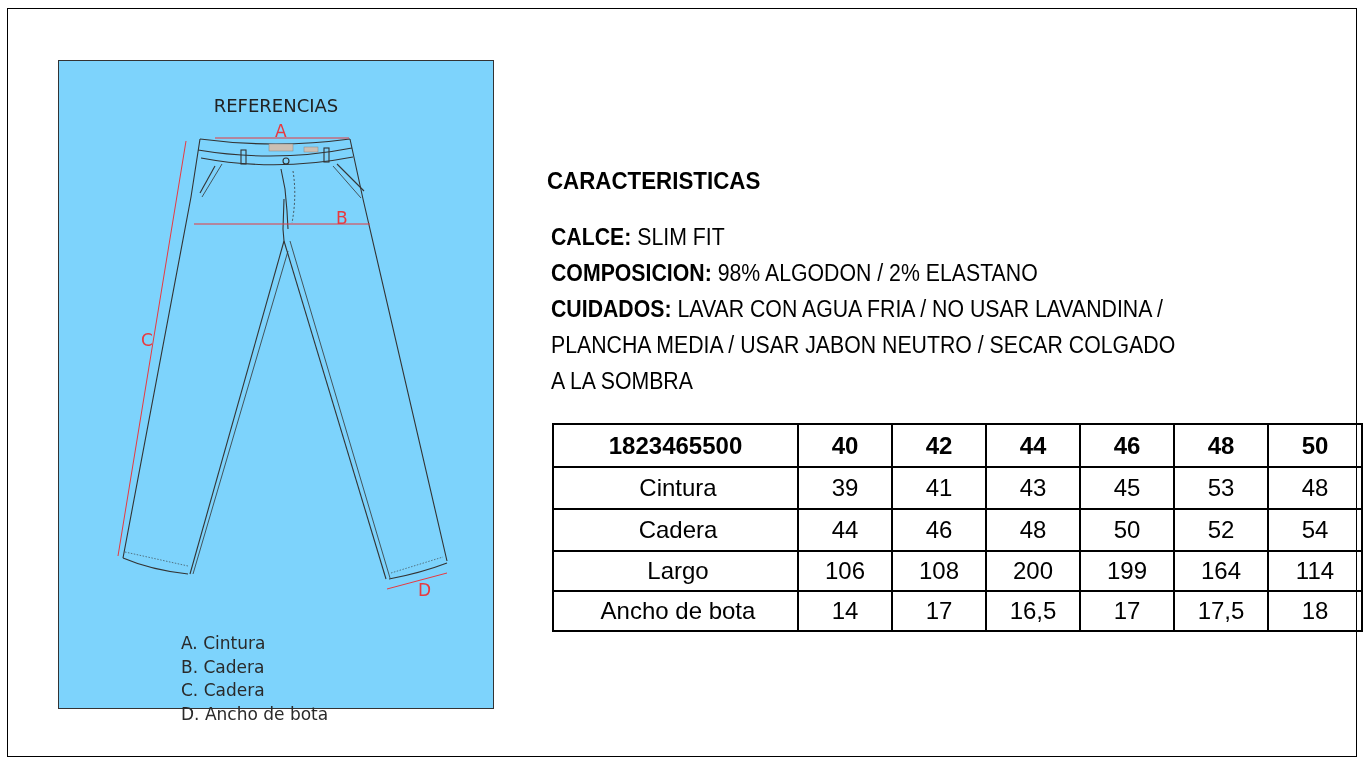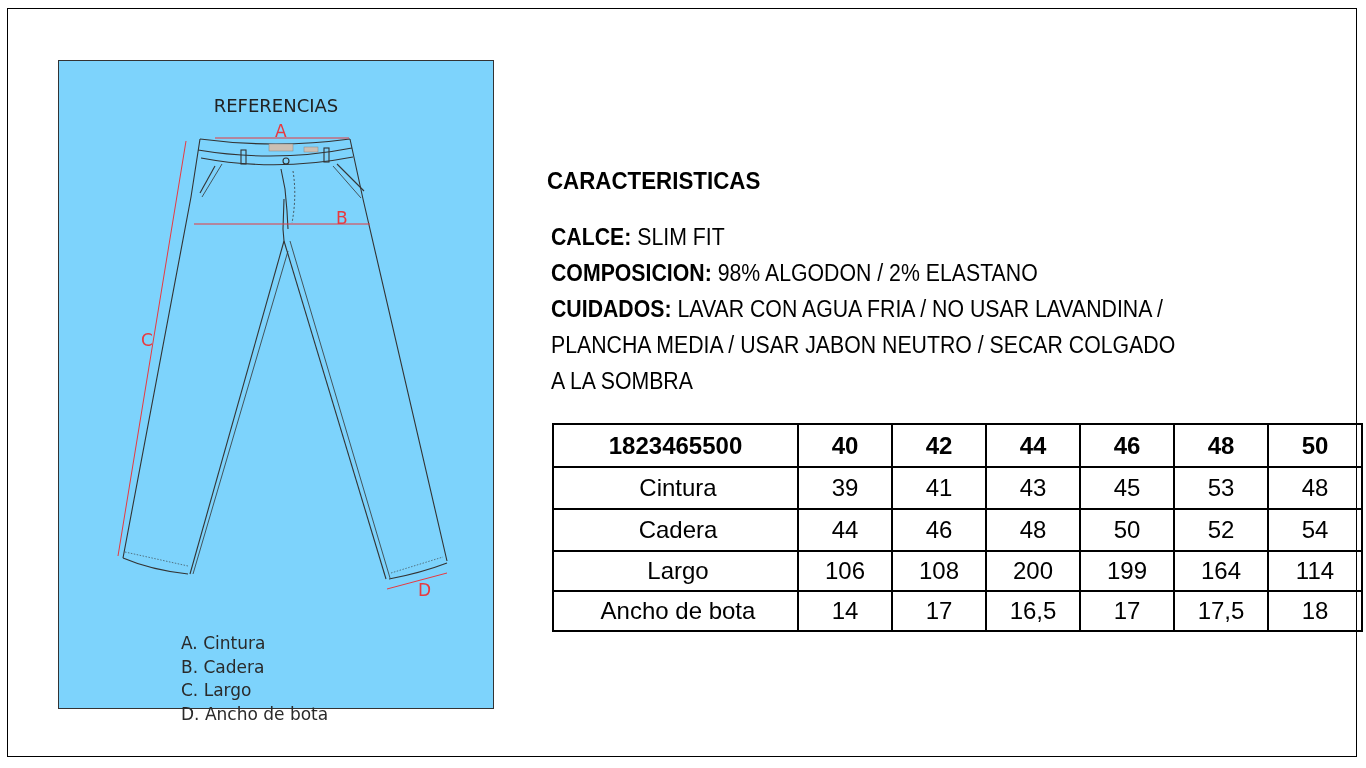--- a/index.html
+++ b/index.html
@@ -81,21 +81,21 @@
       <text x="274" y="136">A</text>
       <text x="335" y="223">B</text>
       <text x="140" y="345">C</text>
       <text x="417" y="595">D</text>
     </g>
   </svg>
 
   <div class="legend">
     <div>A. Cintura</div>
     <div>B. Cadera</div>
-    <div>C. Largo</div>
+    <div>C. Cadera</div>
     <div>D. Ancho de bota</div>
   </div>
 </div>
 
 <div class="section-title">CARACTERISTICAS</div>
 
 <div class="spec" style="top:224px;">
   <b>CALCE:</b><span> SLIM FIT</span>
 </div>
 <div class="spec" style="top:260px;">

